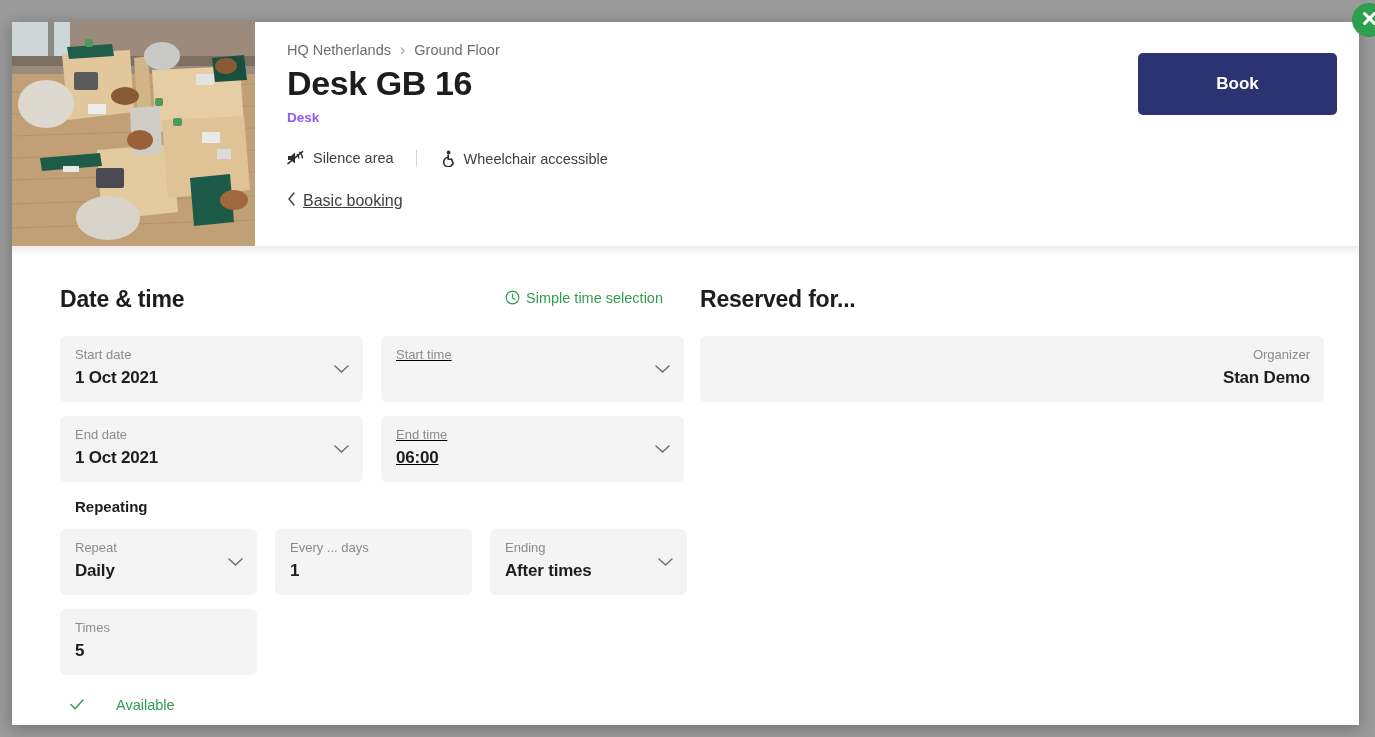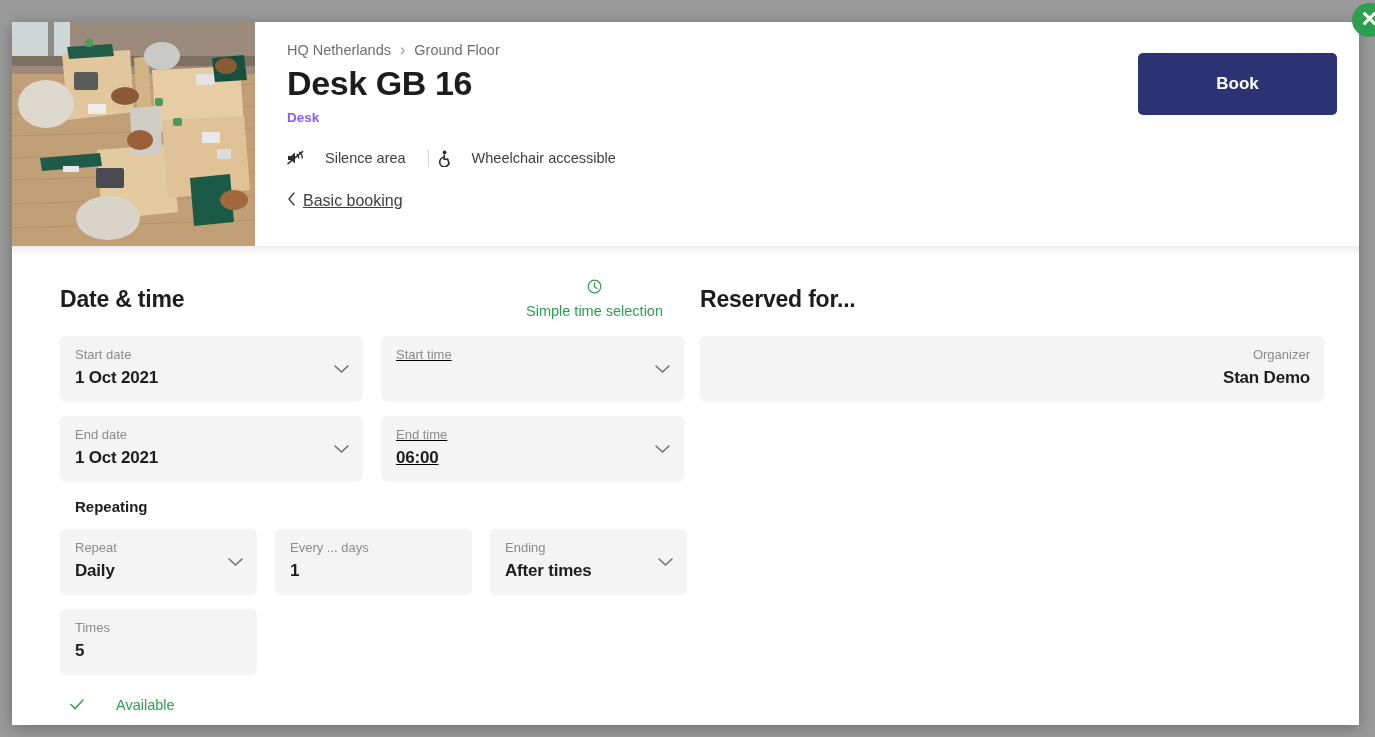--- a/index.html
+++ b/index.html
@@ -138,28 +138,28 @@
     margin-top: 8px;
   }
   .amenities {
     display: flex;
     align-items: center;
     margin-top: 21px;
     height: 24px;
   }
   .amenity {
     display: flex;
-    align-items: center;
-    gap: 21px;
+    align-items: flex-end;
+    gap: 9px;
     font-size: 14.5px;
     color: #3f3f3f;
     padding-right: 22px;
   }
   .amenity + .amenity {
-    padding-left: 6px;
+    padding-left: 22px;
     border-left: 1px solid #d5d5d5;
   }
   .amenity svg { display: block; }
 
   .back-link {
     display: inline-flex;
     align-items: center;
     gap: 7px;
     margin-top: 22px;
     font-size: 16px;
@@ -221,26 +221,25 @@
     padding-right: 29px;
   }
   .section-title {
     font-size: 23px;
     font-weight: bold;
     color: #1d1d1d;
     letter-spacing: -0.2px;
   }
   .simple-time {
     display: inline-flex;
-    align-items: center;
+    align-items: flex-start;
     gap: 6px;
     color: #2e9e4f;
     font-size: 14.5px;
     cursor: pointer;
-    flex-direction: column;
   }
 
   .field-row { display: flex; gap: 18px; margin-bottom: 14px; }
 
   .field {
     background: #f4f4f4;
     border-radius: 6px;
     height: 66px;
     padding: 11px 14px 0 15px;
     position: relative;

